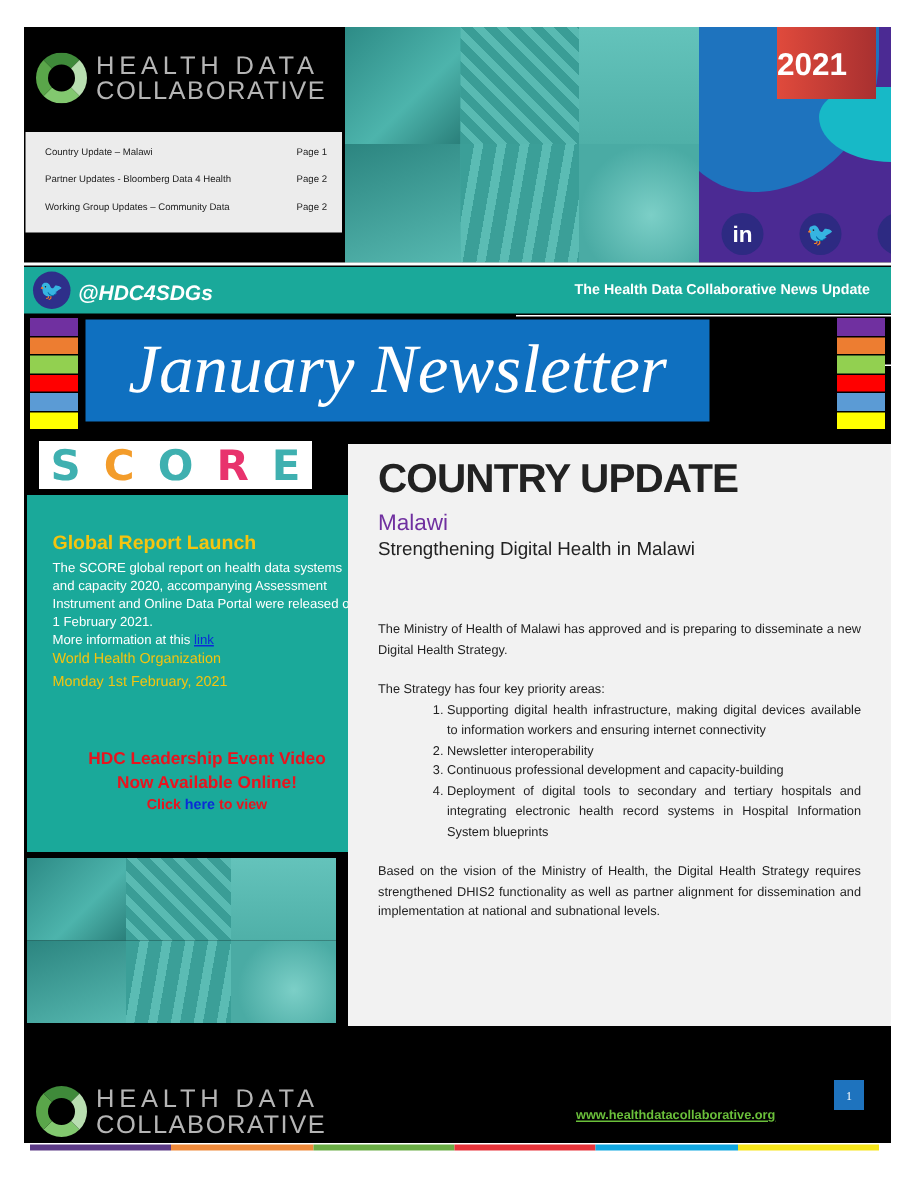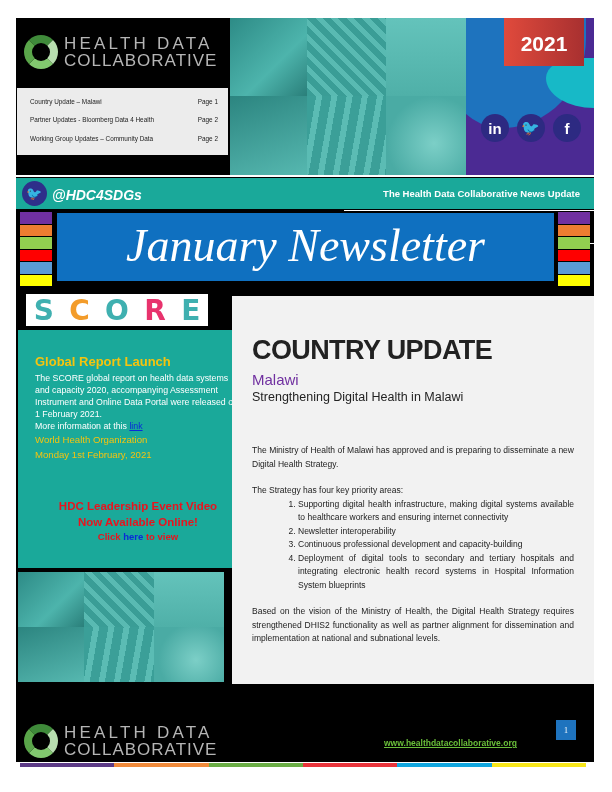--- a/index.html
+++ b/index.html
@@ -27,36 +27,36 @@
   .p1 { background: linear-gradient(135deg,#2d8b86,#4db4ac 60%,#2a7f7a); }
   .p2 { background: repeating-linear-gradient(45deg,#3a9d96 0 6px,#59bab2 6px 11px); }
   .p3 { background: linear-gradient(180deg,#64c3bb,#4fb0a8); }
   .p4 { background: linear-gradient(160deg,#2c8580,#56b8b0); }
   .p5 { background: repeating-linear-gradient(100deg,#3b9f98 0 9px,#5bbcb4 9px 15px); }
   .p6 { background: radial-gradient(circle at 60% 60%,#7ccfc7,#4aaba4 70%); }
 
   .brand-panel { position: absolute; left: 450px; top: 0; width: 128px; height: 157px; background: #4b2a93; overflow: hidden; }
   .bp-blue { position: absolute; left: -20px; top: -40px; width: 140px; height: 150px; background: #1e73be; border-radius: 0 0 60% 40%; }
   .bp-cyan { position: absolute; left: 80px; top: 40px; width: 80px; height: 50px; background: #17b9c7; border-radius: 40% 0 0 60%; }
-  .year-box { position: absolute; right: 10px; top: 0; width: 80px; height: 48px; background: linear-gradient(90deg,#e04a3c,#a83030);
-              color: #fff; font-weight: bold; font-size: 21px; text-align: center; padding-top: 14px; }
-  .socials { position: absolute; left: 15px; top: 96px; display: flex; gap: 8px; }
+  .year-box { position: absolute; right: 10px; top: 0; width: 66px; height: 48px; background: linear-gradient(90deg,#e04a3c,#a83030);
+              color: #fff; font-weight: bold; font-size: 21px; text-align: left; padding-top: 14px; }
+  .socials { position: absolute; left: 15px; top: 124px; display: flex; gap: 24px; }
   .social { width: 28px; height: 28px; border-radius: 50%; background: #2d2a82; color: #fff; font-weight: bold;
             font-size: 15px; display: flex; align-items: center; justify-content: center; }
 
   .news-bar { position: absolute; left: 0; top: 160px; width: 578px; height: 31px; background: #1aa99a; }
   .news-bar-line { position: absolute; left: 0; top: 157px; width: 594px; height: 2px; background: #fff; }
   .twitter-circle { position: absolute; left: 6px; top: 3px; width: 25px; height: 25px; border-radius: 50%; background: #2e2f8a;
                     color: #fff; font-size: 13px; display: flex; align-items: center; justify-content: center; }
   .handle { position: absolute; left: 36px; top: 9px; color: #fff; font-weight: bold; font-size: 14px; font-style: italic; }
   .news-title { position: absolute; right: 14px; top: 10px; color: #fff; font-weight: bold; font-size: 9.5px; }
 
   .stripe-col { position: absolute; width: 32px; }
   .stripe-col div { height: 11.5px; margin-bottom: 1px; }
-  .jan-banner { position: absolute; left: 41px; top: 195px; width: 497px; height: 68px; background: #0f70c0;
+  .jan-banner { position: absolute; left: 41px; top: 195px; width: 416px; height: 68px; background: #0f70c0;
                 color: #fff; font-family: "Liberation Serif", serif; font-style: italic; font-size: 46px; text-align: center; padding-top: 6px; }
   .line-right { position: absolute; height: 1px; background: #fff; }
 
   
   .score { position: absolute; left: 10px; top: 276px; width: 182px; height: 32px; background: #fff; display: flex;
            justify-content: space-around; align-items: center; font-size: 28px; font-weight: bold; }
   .score span { font-family: "DejaVu Sans", sans-serif; }
   .teal-card { position: absolute; left: 2px; top: 312px; width: 239px; height: 238px; background: #1aa99a; padding: 24px 16px 0 17px; }
   .card-title { color: #f5c40f; font-weight: bold; font-size: 13px; margin-bottom: 3px; }
   .card-body { color: #fff; font-size: 8.8px; line-height: 12px; }
@@ -64,21 +64,21 @@
   .card-yellow { color: #f5c40f; font-size: 9.6px; line-height: 15px; }
   .leader { margin-top: 36px; text-align: center; color: #e8141e; font-weight: bold; }
   .leader .big { font-size: 11.5px; line-height: 16px; }
   .leader .small { font-size: 9.5px; line-height: 14px; }
   .leader .here { color: #0a2ad8; }
   .photo-grid-small { position: absolute; left: 2px; top: 554px; width: 206px; height: 110px; display: grid;
                       grid-template-columns: 66px 70px 70px; grid-template-rows: 55px 55px; }
 
   
   .country { position: absolute; left: 216px; top: 278px; width: 362px; height: 388px; background: #f2f2f2; padding: 8px 20px 0 20px; color: #222; }
-  .country h1 { font-size: 27px; font-weight: bold; letter-spacing: -0.6px; margin-bottom: 6px; margin-top: 31px; }
+  .country h1 { font-size: 27px; font-weight: bold; letter-spacing: -0.6px; margin-bottom: 6px; }
   .country .country-name { color: #7030a0; font-size: 15px; line-height: 16px; }
   .country .subtitle { font-size: 12.5px; line-height: 18px; }
   .country p { font-size: 8.5px; line-height: 13.5px; text-align: justify; }
   .country ol { font-size: 8.5px; line-height: 13.5px; margin-left: 36px; padding-left: 10px; text-align: justify; }
 
   
   .footer-logo { position: absolute; left: 8px; top: 706px; display: flex; align-items: center; }
   .footer-url { position: absolute; left: 368px; top: 720px; color: #6abf3a; font-weight: bold; font-size: 8.5px; text-decoration: underline; }
   .page-num { position: absolute; left: 540px; top: 702px; width: 20px; height: 20px; background: #1e73be; color: #fff;
               font-family: "Liberation Serif", serif; font-size: 8px; display: flex; align-items: center; justify-content: center; }
@@ -197,21 +197,21 @@
     <div class="photo p6"></div>
   </div>
 
   <div class="country">
     <h1>COUNTRY UPDATE</h1>
     <div class="country-name">Malawi</div>
     <div class="subtitle">Strengthening Digital Health in Malawi</div>
     <p style="margin-top:38px;">The Ministry of Health of Malawi has approved and is preparing to disseminate a new Digital Health Strategy.</p>
     <p style="margin-top:13px;">The Strategy has four key priority areas:</p>
     <ol>
-      <li>Supporting digital health infrastructure, making digital systems available to healthcare workers and ensuring internet connectivity</li>
+      <li>Supporting digital health infrastructure, making digital devices available to information workers and ensuring internet connectivity</li>
       <li>Newsletter interoperability</li>
       <li>Continuous professional development and capacity-building</li>
       <li>Deployment of digital tools to secondary and tertiary hospitals and integrating electronic health record systems in Hospital Information System blueprints</li>
     </ol>
     <p style="margin-top:13px;">Based on the vision of the Ministry of Health, the Digital Health Strategy requires strengthened DHIS2 functionality as well as partner alignment for dissemination and implementation at national and subnational levels.</p>
   </div>
 
   <div class="footer-logo">
     <div class="logo-ring"></div>
     <div class="logo-text">

